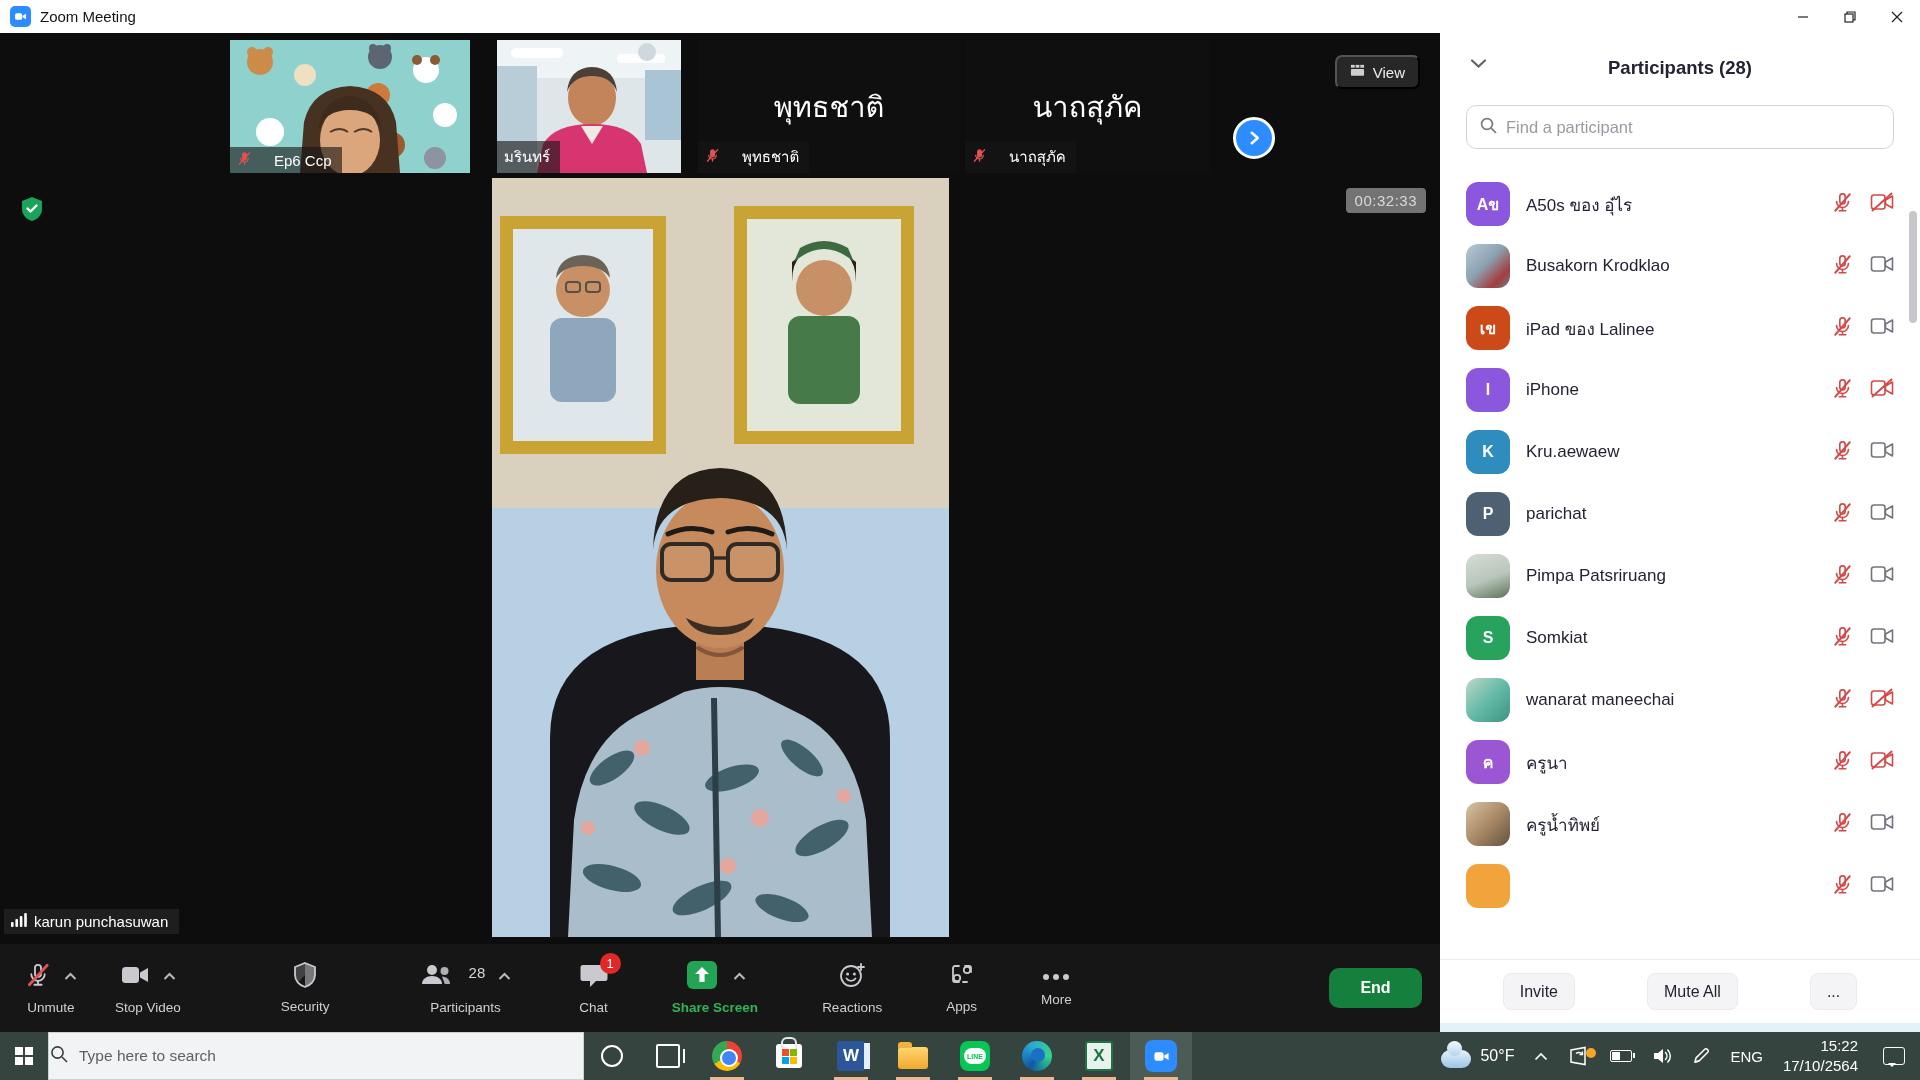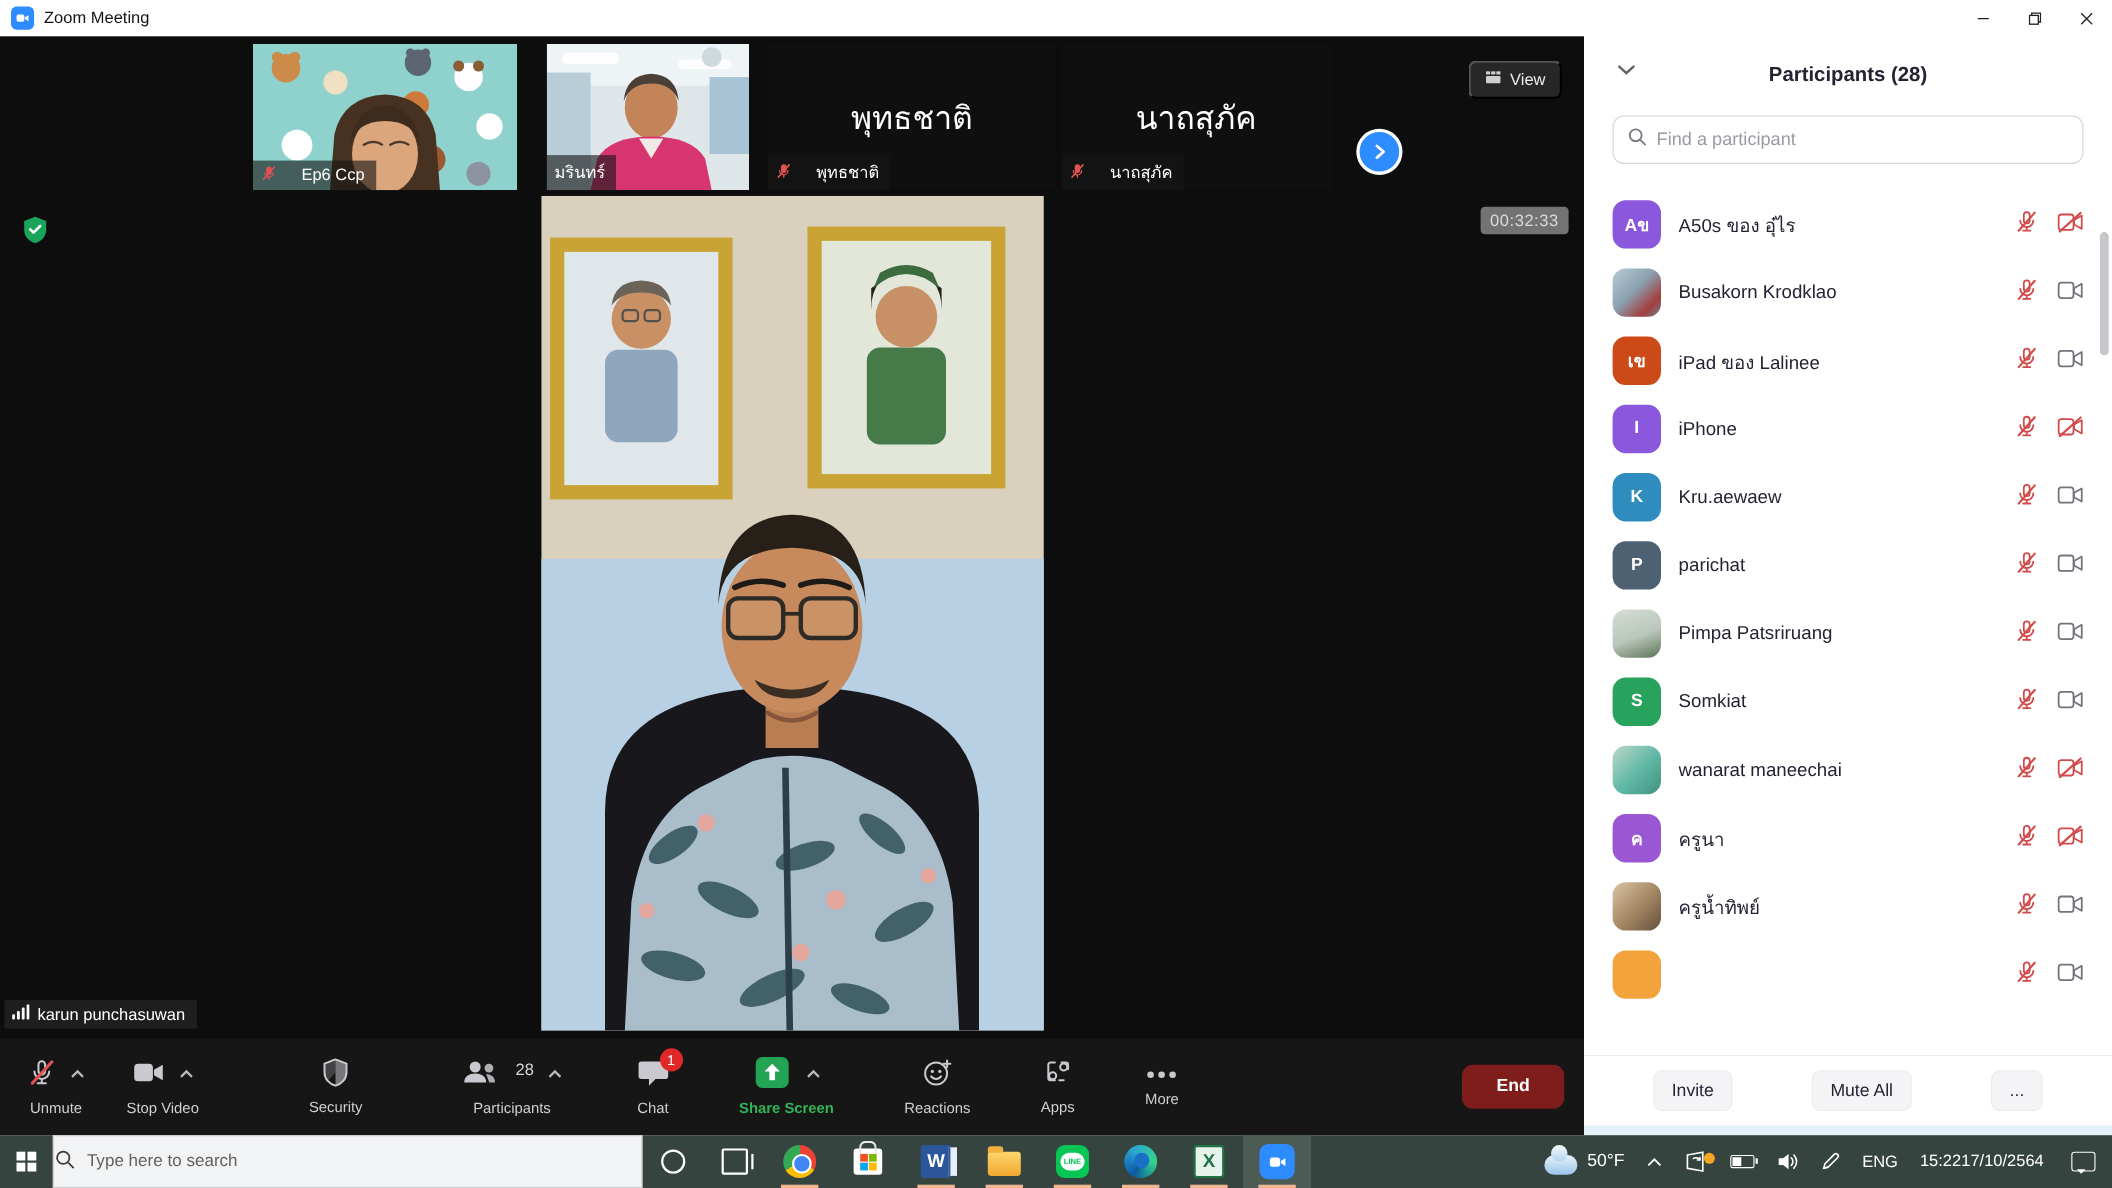--- a/index.html
+++ b/index.html
@@ -39,21 +39,21 @@
 
   
   .toolbar{position:absolute;left:0;bottom:0;width:100%;height:88px;background:#161616;display:flex;align-items:center;padding:0 18px 0 6px}
   .tbtn{display:flex;flex-direction:column;align-items:center;justify-content:center;gap:8px;height:100%;padding:0 19px;background:none;border:none;cursor:pointer}
   .tbtn .lbl{font-size:13.5px;color:#cfcfd4;white-space:nowrap}
   .icon-row{display:flex;align-items:center;gap:13px;height:30px}
   .count{color:#d6d6da;font-size:15px;margin-left:2px;align-self:flex-start;padding-top:2px}
   .chat-wrap{position:relative}
   .badge{position:absolute;top:-9px;right:-13px;min-width:21px;height:21px;border-radius:11px;background:#e02828;color:#fff;font-size:13px;display:flex;align-items:center;justify-content:center;padding:0 5px}
   .share .lbl{color:#2fb457;font-weight:bold}
-  .end-btn{margin-left:auto;width:93px;height:40px;border-radius:10px;background:#7f1d1d;color:#fff;font-size:16px;font-weight:bold;border:none;cursor:pointer}
+  .end-btn{margin-left:auto;width:93px;height:40px;border-radius:10px;background:#15803d;color:#fff;font-size:16px;font-weight:bold;border:none;cursor:pointer}
 
   
   .p-header{height:70px;display:flex;align-items:center;justify-content:center;position:relative}
   .p-title{font-size:18.5px;font-weight:bold;color:#232333}
   .collapse-btn{position:absolute;left:30px;top:24px;background:none;border:none;cursor:pointer}
   .p-search{margin:2px 26px 18px;height:44px;border:1px solid #d4d4da;border-radius:10px;display:flex;align-items:center;padding:0 13px;gap:9px}
   .p-search input{border:none;outline:none;font-size:16.5px;color:#333;width:100%;font-family:"Liberation Sans",sans-serif}
   .p-search input::placeholder{color:#9a9aa3}
   .p-list{flex:1;overflow:hidden;padding:6px 26px 0}
   .p-row{height:62px;display:flex;align-items:center;gap:16px;cursor:pointer}
@@ -75,21 +75,21 @@
   .tb-btn{display:flex;align-items:center;justify-content:center;border:none;background:none;color:#fff;cursor:pointer;position:relative}
   .tb-start{width:48px}
   .tb-search{width:536px;background:#f2f3f4;display:flex;align-items:center;gap:11px;padding:0 1px;border:1px solid #cfd0d2}
   .tb-search input{border:none;outline:none;background:transparent;font-size:15.5px;color:#444;width:100%;font-family:"Liberation Sans",sans-serif}
   .tb-search input::placeholder{color:#5f5f5f}
   .tb-app{width:62px}
   .tb-app.running:after{content:"";position:absolute;bottom:0;left:14px;width:34px;height:3px;background:#eeb792}
   .tb-app.active{background:#4d5b55}
   .tray{margin-left:auto;display:flex;align-items:center}
   .tray .tb-btn{padding:0 10px;font-size:15px}
-  .tb-clock{display:flex;align-items:flex-end;justify-content:center;font-size:13.5px;line-height:1.35;padding:0 12px}
+  .tb-clock{display:flex;flex-direction:column;align-items:flex-end;justify-content:center;font-size:13.5px;line-height:1.35;padding:0 12px}
   .tb-lang{font-size:14.5px;padding:0 12px}
 
   
   .winlogo{display:grid;grid-template-columns:8px 8px;grid-template-rows:8px 8px;gap:2px}
   .winlogo span{background:#fff}
   .chrome-ic{width:30px;height:30px;border-radius:50%;background:conic-gradient(#ea4335 0 33%,#fbbc05 33% 66%,#34a853 66% 100%);position:relative}
   .chrome-ic:after{content:"";position:absolute;left:8px;top:8px;width:14px;height:14px;border-radius:50%;background:#4285f4;border:2px solid #fff}
   .store-ic{width:26px;height:24px;background:#fff;border-radius:3px;position:relative;display:flex;align-items:center;justify-content:center}
   .store-ic:before{content:"";position:absolute;top:-7px;width:12px;height:10px;border:2px solid #e8e8e8;border-bottom:none;border-radius:6px 6px 0 0}
   .msgrid{display:grid;grid-template-columns:7px 7px;grid-template-rows:7px 7px;gap:1px}

